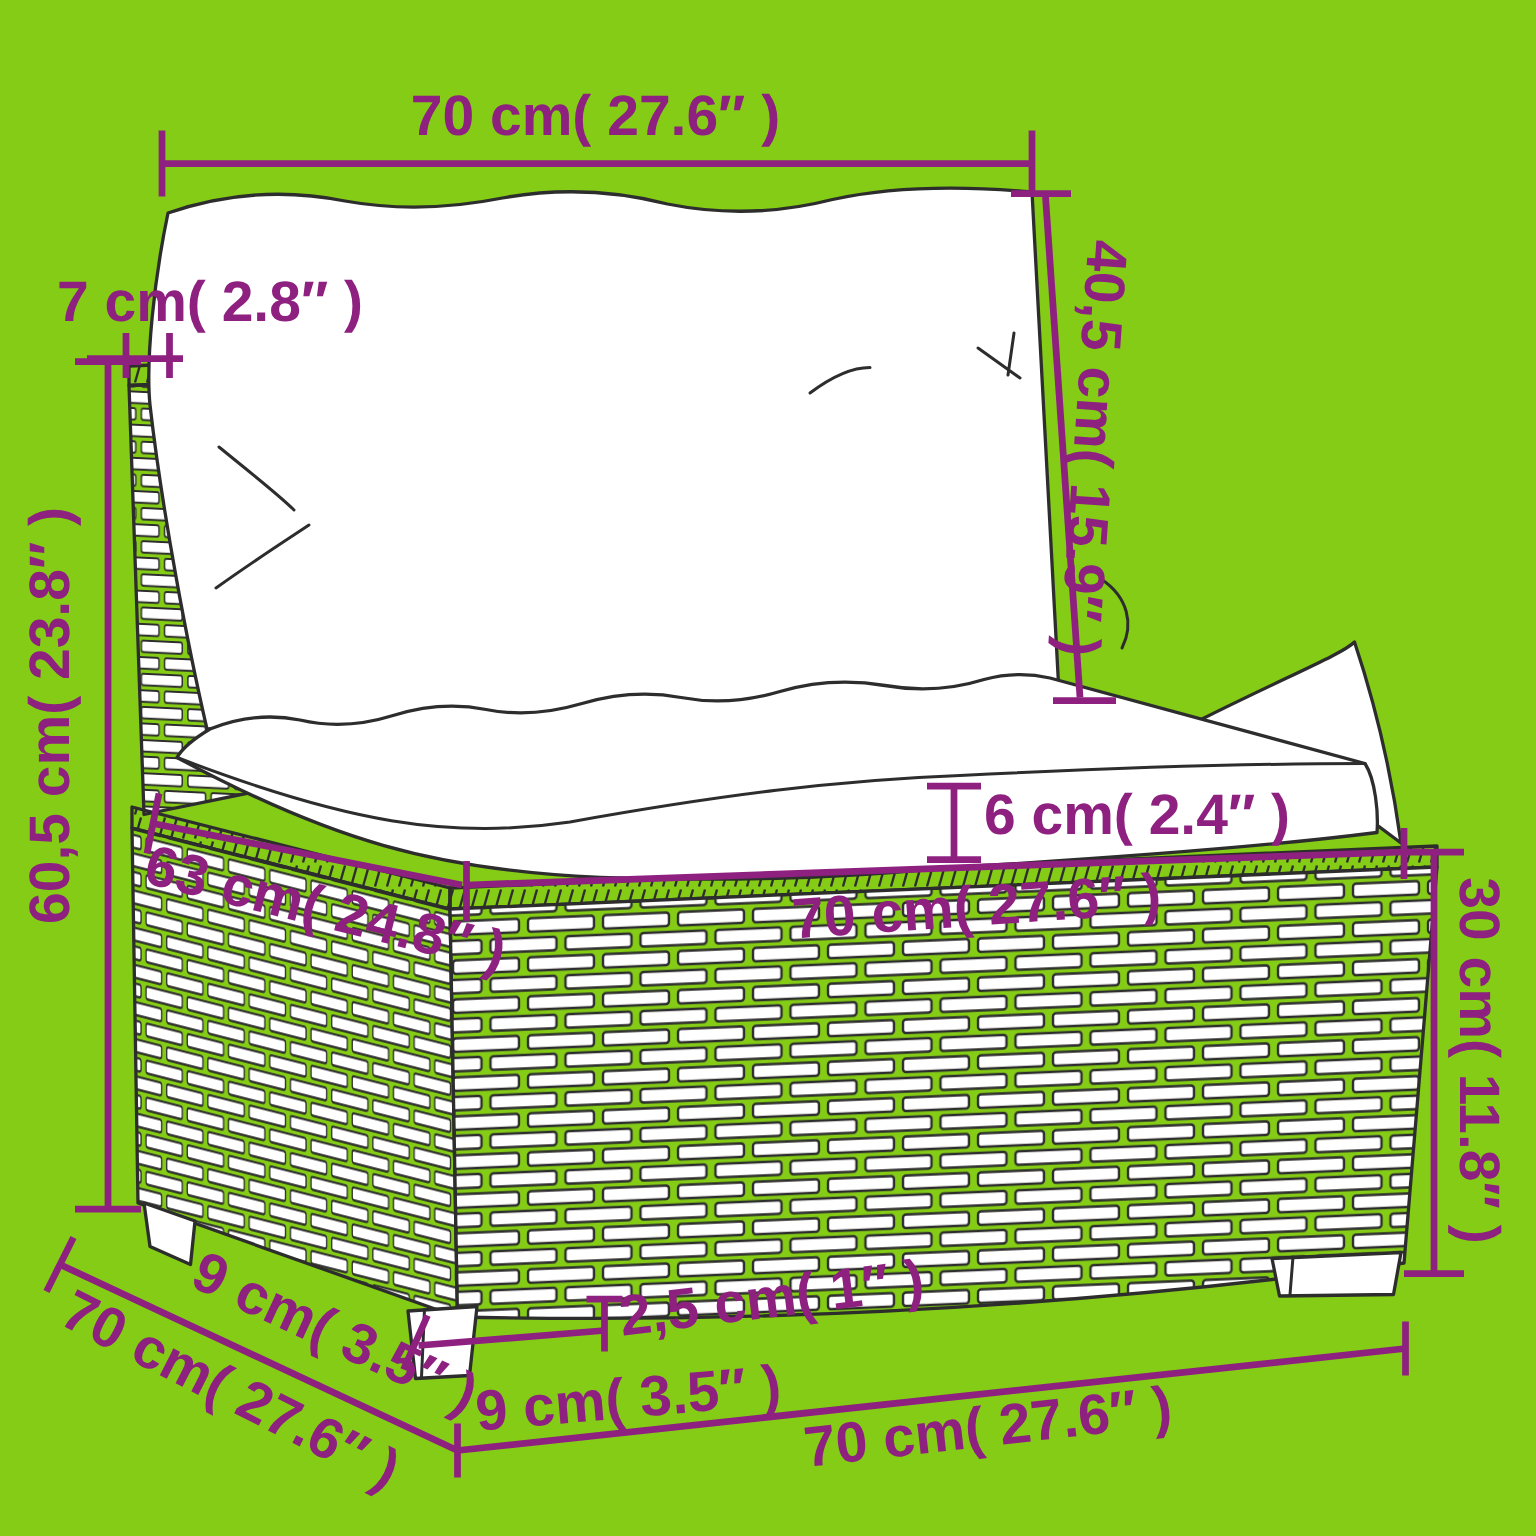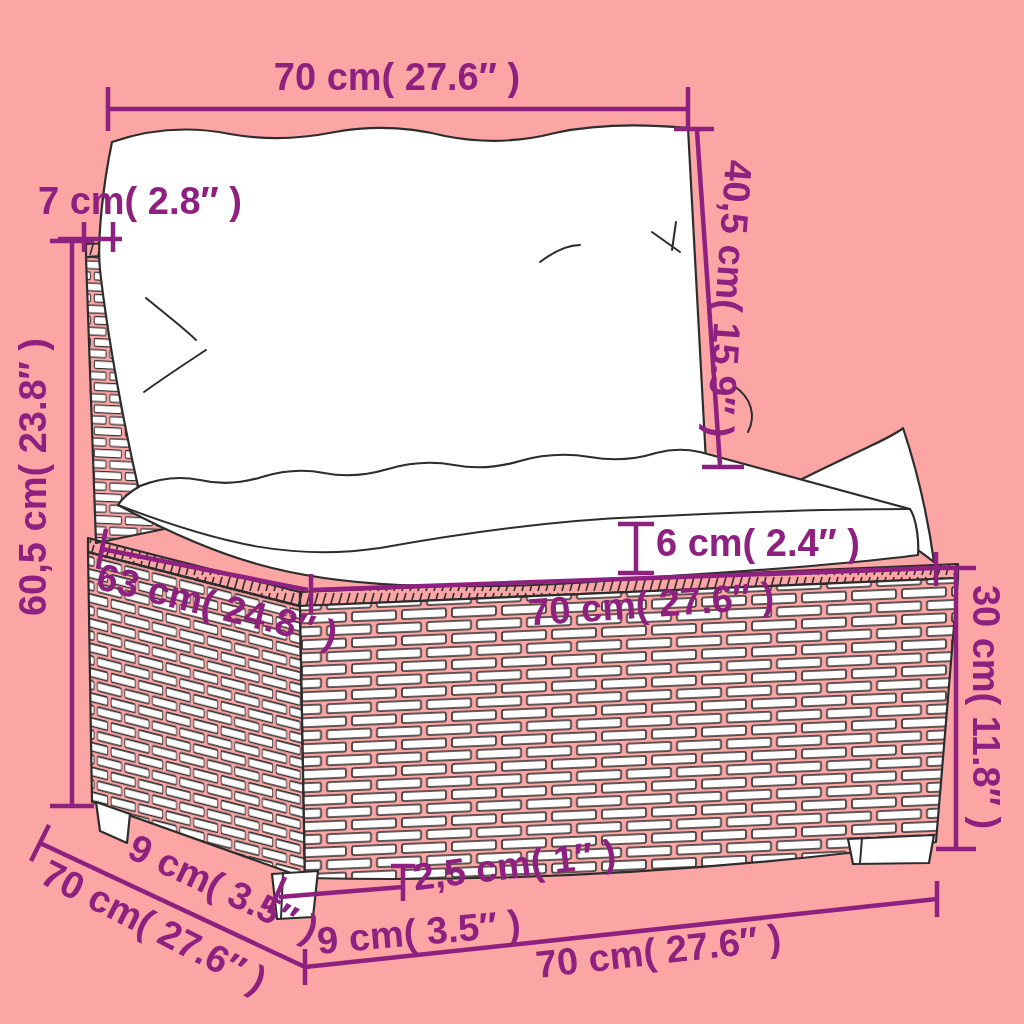--- a/index.html
+++ b/index.html
@@ -1,16 +1,16 @@
 <!DOCTYPE html>
 <html><head>
 <meta charset="utf-8">
 <style>
   html,body{margin:0;padding:0;background:#ffffff;}
-  .stage{position:relative;width:1024px;height:1024px;background:#fca5a5;overflow:hidden;}
+  .stage{position:relative;width:1024px;height:1024px;background:#84cc16;overflow:hidden;}
   svg{display:block;}
   .outline{fill:#ffffff;stroke:#2d2d2d;stroke-width:2.2;stroke-linejoin:round;}
   .thin{fill:none;stroke:#2d2d2d;stroke-width:2;stroke-linecap:round;}
   .brick{fill:#ffffff;stroke:#2d2d2d;stroke-width:1.6;}
   .braidline{stroke:#2d2d2d;stroke-width:1.6;}
   .patfill{stroke:#2d2d2d;stroke-width:2.2;stroke-linejoin:round;}
   .dimline{stroke:#8e2080;stroke-width:4.5;fill:none;}
   .dim{font-family:"Liberation Sans",sans-serif;font-weight:700;font-size:38px;fill:#8e2080;}
 </style>
 </head>

